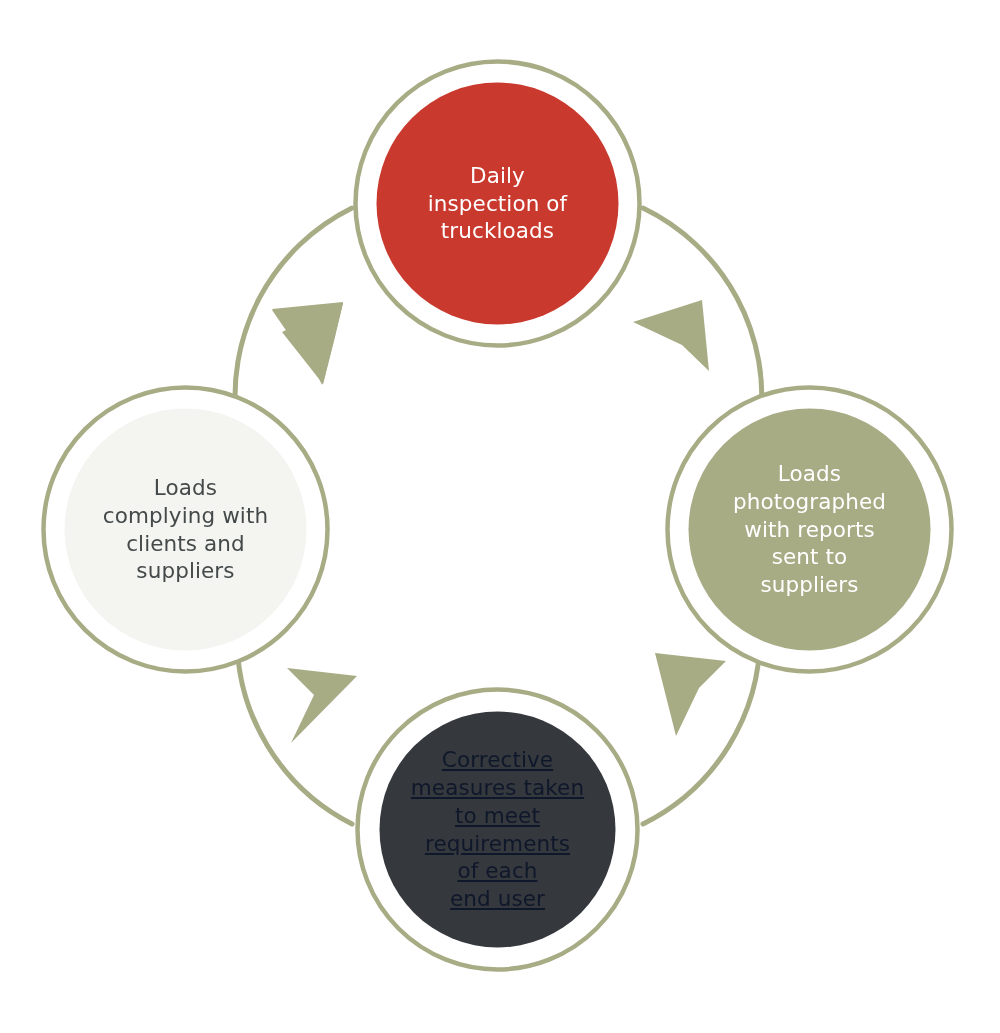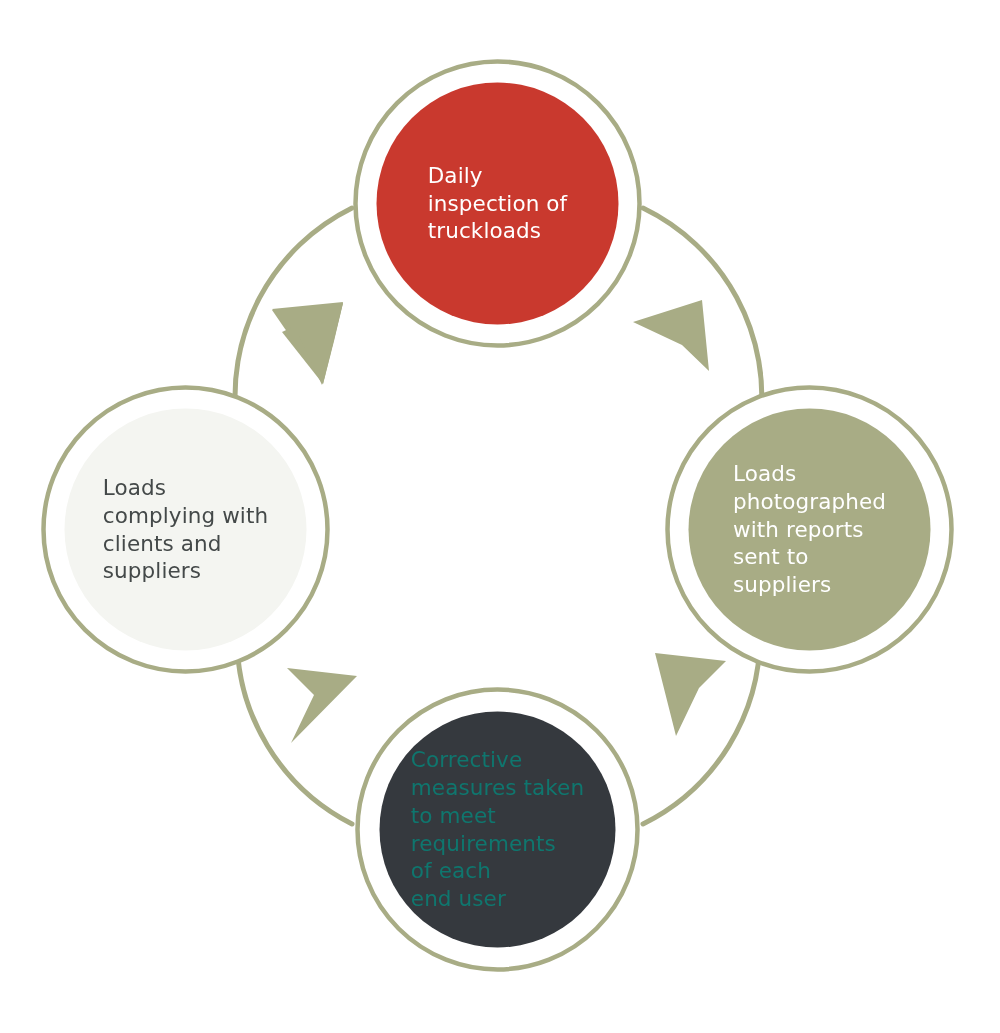--- a/index.html
+++ b/index.html
@@ -26,20 +26,21 @@
     top: 0;
     width: 1000px;
     height: 1033px;
     display: block;
   }
   .node-label {
     position: absolute;
     display: flex;
     align-items: center;
     justify-content: center;
+    text-align: center;
     line-height: 1.30;
     letter-spacing: 0.1px;
     white-space: pre-line;
     pointer-events: none;
     font-family: "DejaVu Sans", "Liberation Sans", sans-serif;
   }
   .node-label.light-text { color: #ffffff; }
   .node-label.dark-text  { color: #444949; }
 
   
@@ -123,21 +124,21 @@
   <div class="node-label light-text" id="label-top" style="color: rgb(255, 255, 255);">Daily
 inspection of
 truckloads</div>
 
   <div class="node-label light-text" id="label-right" style="color: rgb(255, 255, 255);">Loads
 photographed
 with reports
 sent to
 suppliers</div>
 
-  <div class="node-label light-text" id="label-bottom" style="color: #0f766e;">Corrective
+  <div class="node-label light-text" id="label-bottom" style="color: #0f172a; text-decoration: underline;">Corrective
 measures taken
 to meet
 requirements
 of each
 end user</div>
 
   <div class="node-label dark-text" id="label-left" style="color: rgb(68, 73, 73);">Loads
 complying with
 clients and
 suppliers</div>

